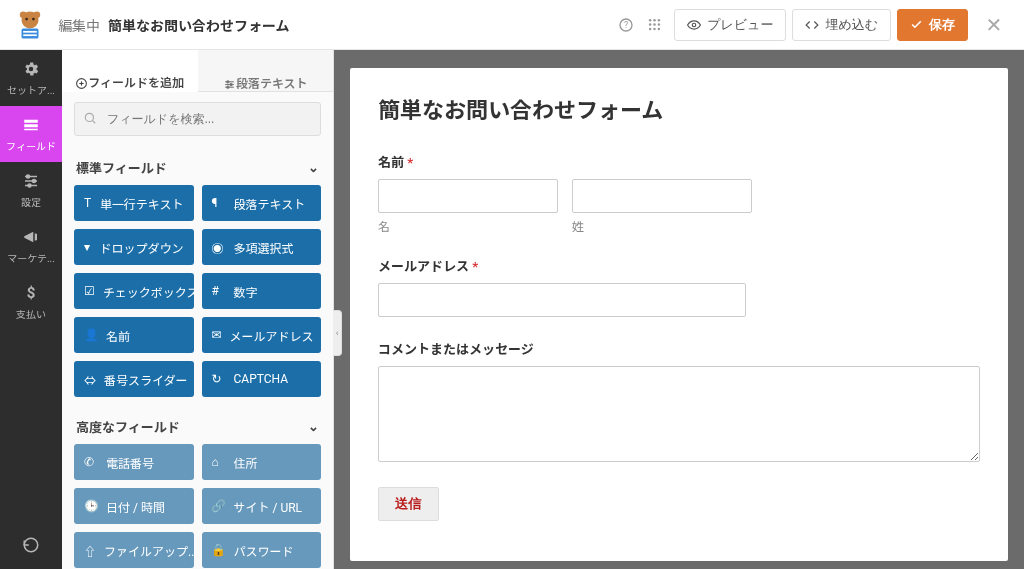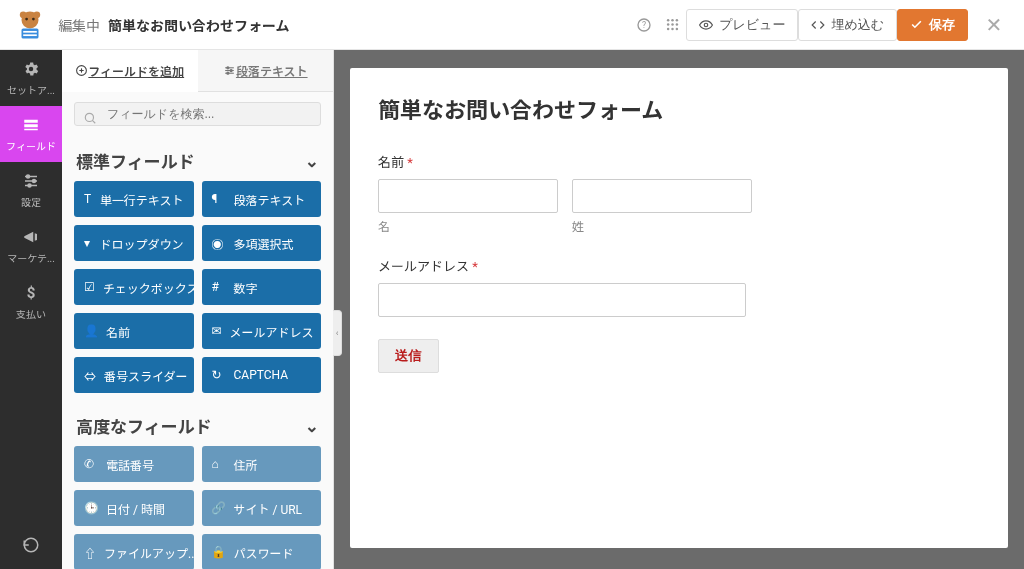--- a/index.html
+++ b/index.html
@@ -5,54 +5,54 @@
 * { margin: 0; padding: 0; box-sizing: border-box; }
 body { font-family: -apple-system, BlinkMacSystemFont, "Segoe UI", Roboto, "Hiragino Sans", "Noto Sans JP", sans-serif; font-size: 13px; color: #444; background: #fff; width: 1024px; height: 569px; overflow: hidden; }
 
 
 .topbar { height: 50px; display: flex; align-items: center; padding: 0 12px; border-bottom: 1px solid #e5e5e5; }
 .logo { width: 36px; height: 36px; margin-right: 10px; display:flex; align-items:center; justify-content:center;}
 .topbar .editing { color: #777; font-size: 14px; margin-right: 8px; }
 .topbar .form-title { font-weight: 700; font-size: 14px; color: #333; }
 .topbar-spacer { flex: 1; }
 .topbar-ic { width: 28px; height: 28px; display:flex; align-items:center; justify-content:center; color:#999; cursor:pointer; }
-.topbar-btn { height: 32px; padding: 0 12px; border: 1px solid #ddd; background: #fff; border-radius: 3px; display:flex; align-items:center; gap:6px; color:#555; font-size:13px; cursor:pointer; }
+.topbar-btn { height: 32px; padding: 0 12px; border: 1px solid #ddd; background: #fff; border-radius: 3px; display:flex; align-items:center; gap:6px; color:#555; font-size:13px; cursor:pointer; margin-left:6px;}
 .topbar-btn.primary { background: #e27730; border-color:#e27730; color:#fff; font-weight:600;font-family:Liberation Serif, serif;}
 .close-x { width:36px; display:flex; align-items:center; justify-content:center; color:#aaa; font-size:20px; cursor:pointer; margin-left:8px;}
 
 
 .main { display:flex; height: calc(100% - 50px); }
 .leftnav { width: 62px; background: #2d2d2d; color:#b6b6b6; display:flex; flex-direction:column; }
 .leftnav .item { height: 56px; display:flex; flex-direction:column; align-items:center; justify-content:center; cursor:pointer; font-size:10px; gap:4px;}
 .leftnav .item.active { background:#d946ef; color:#fff; }
 .leftnav .item svg { width:18px; height:18px; }
 .leftnav-spacer { flex:1;}
 .leftnav .history { height:48px; display:flex; align-items:center; justify-content:center; cursor:pointer;}
 
 .sidepanel { width: 272px; border-right:1px solid #e1e1e1; display:flex; flex-direction:column; background:#fafafa; position:relative;}
 .side-tabs { height: 42px; display:flex; border-bottom:1px solid #e1e1e1; background:#f6f6f6;}
-.side-tab { flex:1; display:flex; align-items:center; justify-content:center; gap:0; font-size:12px; font-weight:600; color:#777; cursor:pointer;text-decoration:underline; }
+.side-tab { flex:1; display:flex; align-items:flex-end; justify-content:center; gap:0; font-size:12px; font-weight:600; color:#777; cursor:pointer; }
 .side-tab.active { background:#fff; color:#444; border-bottom:2px solid #fff; margin-bottom:-1px; }
 .side-body { padding: 10px 12px; overflow-y:auto; flex:1;}
 .search-wrap { position:relative; margin-bottom:14px;}
-.search-wrap input { width:100%; height:24px; border:1px solid #ddd; border-radius:3px; padding:0 10px 0 32px; font-size:12px; color:#666; background:#f2f2f2;}
+.search-wrap input { width:100%; height:34px; border:1px solid #ddd; border-radius:3px; padding:0 10px 0 32px; font-size:12px; color:#666; background:#f2f2f2;}
 .search-wrap .sicon { position:absolute; left:9px; top:9px; color:#aaa;}
-.section-head { display:flex; align-items:center; justify-content:space-between; font-size:17px; font-weight:700; color:#444; padding:8px 2px; cursor:pointer;}
+.section-head { display:flex; align-items:center; justify-content:space-between; font-size:13px; font-weight:700; color:#444; padding:8px 2px; cursor:pointer;}
 .field-grid { display:grid; grid-template-columns:1fr 1fr; gap:8px; margin-bottom:12px;}
 .field-chip { height:36px; border-radius:3px; display:flex; align-items:center; gap:8px; padding:0 10px; font-size:12px; color:#fff; cursor:pointer; overflow:hidden; white-space:nowrap; text-overflow:ellipsis;}
 .field-chip.std { background:#1b6ea8; }
 .field-chip.adv { background:#6799bd; }
 .field-chip .cicon { width:14px; display:flex; }
 .handle { position:absolute; right:-9px; top:50%; width:9px; height:46px; background:#eee; border:1px solid #ddd; border-left:none; border-radius:0 4px 4px 0; display:flex; align-items:center; justify-content:center; cursor:pointer; font-size:9px; color:#888;}
 
 .canvas { flex:1; background:#6b6b6b; padding:18px 16px; overflow-y:auto;}
 .form-card { background:#fff; border-radius:2px; padding:24px 28px 40px; min-height:480px;}
 .form-card h1 { font-size:22px; font-weight:700; color:#333; margin-bottom:28px;}
 .form-field { margin-bottom:22px;}
-.form-field label { display:block; font-size:13px; font-weight:400; color:#333; margin-bottom:8px;}
+.form-field label { display:block; font-size:13px; font-weight:700; color:#333; margin-bottom:8px;}
 .req { color:#d63638;}
 .name-row { display:flex; gap:14px;}
 .name-col { flex:0 0 180px;}
 .name-col input { width:100%; height:34px; border:1px solid #ccc; border-radius:2px; padding:0 8px;}
 .sublabel { font-size:12px; color:#888; margin-top:4px; display:block;}
 .form-field input.full { width:100%; max-width:368px; height:34px; border:1px solid #ccc; border-radius:2px; padding:0 8px;}
 .form-field textarea { width:100%; height:96px; border:1px solid #ccc; border-radius:2px; padding:8px; resize:vertical;}
 .submit-btn { background:#eee; border:1px solid #ddd; color:#b91c1c; font-weight:600; height:34px; padding:0 16px; border-radius:2px; cursor:pointer;}
 </style>
 </head>
@@ -281,16 +281,20 @@
         <label><span>名前</span> <span class="req">*</span></label>
         <div class="name-row">
           <div class="name-col"><input type="text" style=""><span class="sublabel">名</span></div>
           <div class="name-col"><input type="text" style=""><span class="sublabel">姓</span></div>
         </div>
       </div>
       <div class="form-field">
         <label><span>メールアドレス</span> <span class="req">*</span></label>
         <input type="text" class="full" style="">
       </div>
+      <div class="form-field">
+        <label>コメントまたはメッセージ</label>
+        <textarea style=""></textarea>
+      </div>
       <button class="submit-btn">送信</button>
     </div>
   </div>
 </div>
 
 </body></html>

